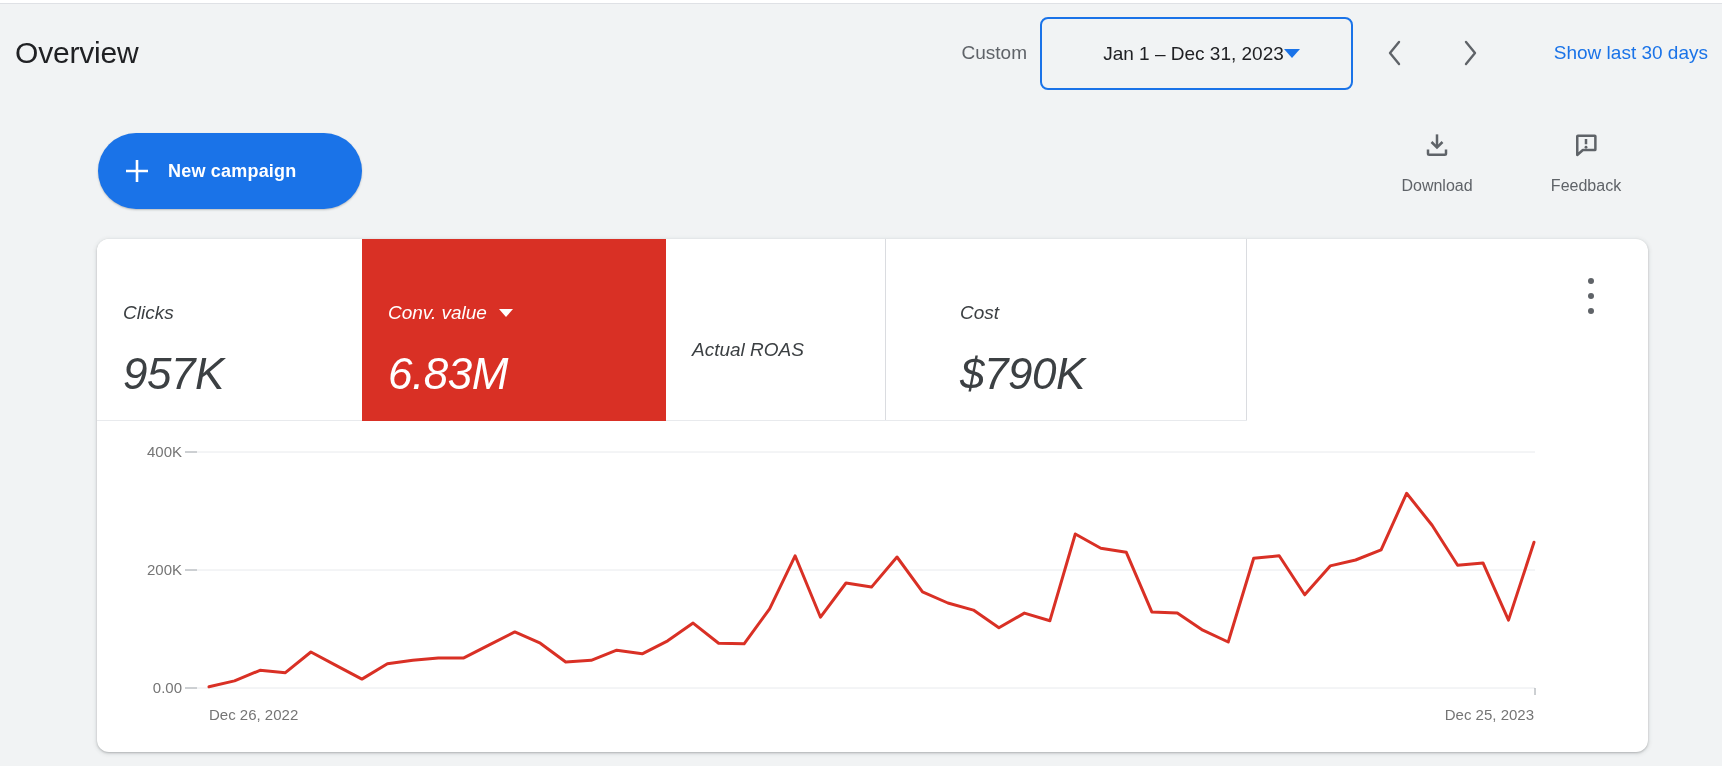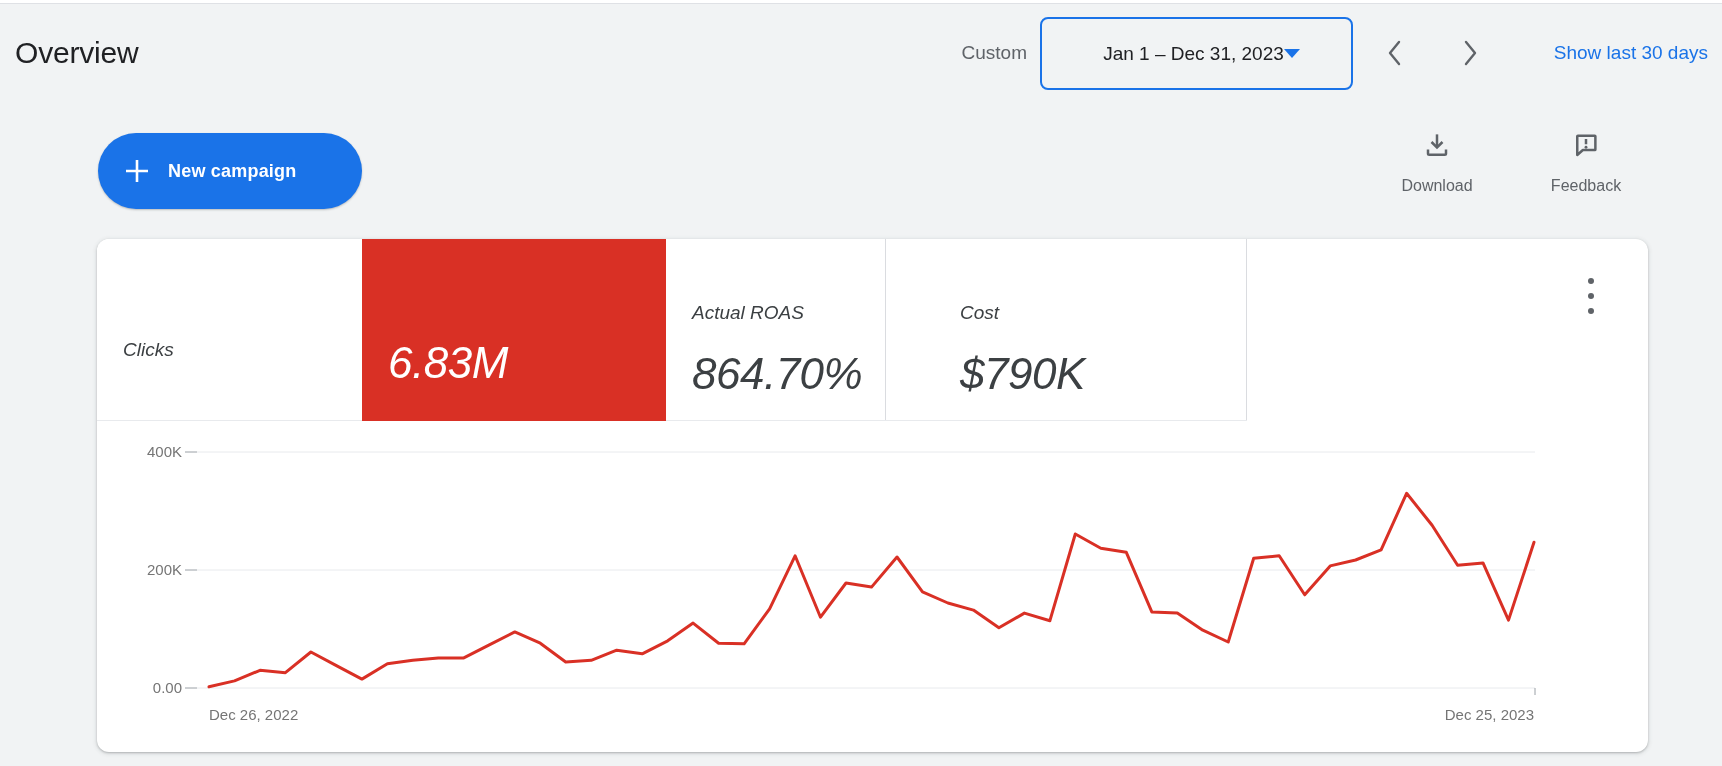--- a/index.html
+++ b/index.html
@@ -109,27 +109,28 @@
       <path d="M12 7.2v4.2" stroke="#5f6368" stroke-width="2" fill="none"></path>
       <circle cx="12" cy="13.8" r="1.15" fill="#5f6368"></circle>
     </svg>
     <span class="tool-label">Feedback</span>
   </button>
 
   <div class="panel">
     <div class="cards-row">
       <button class="metric-card card-0">
         <span class="m-label">Clicks</span>
+        <span class="m-value">957K</span>
       </button>
       <button class="metric-card card-1">
+        <span class="m-label"><span>Conv. value</span><span class="m-caret"></span></span>
         <span class="m-value">6.83M</span>
       </button>
       <button class="metric-card card-2">
         <span class="m-label">Actual ROAS</span>
-        <span class="m-value">864.70%</span>
       </button>
       <button class="metric-card card-3">
         <span class="m-label">Cost</span>
         <span class="m-value">$790K</span>
       </button>
     </div>
 
     <button class="kebab-btn">
       <span style="display:flex;flex-direction:column;gap:9px;">
         <i></i>

